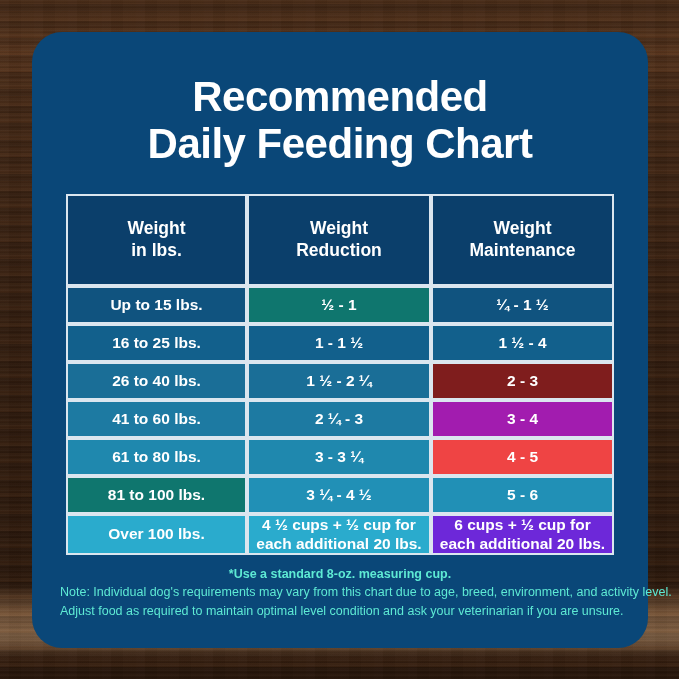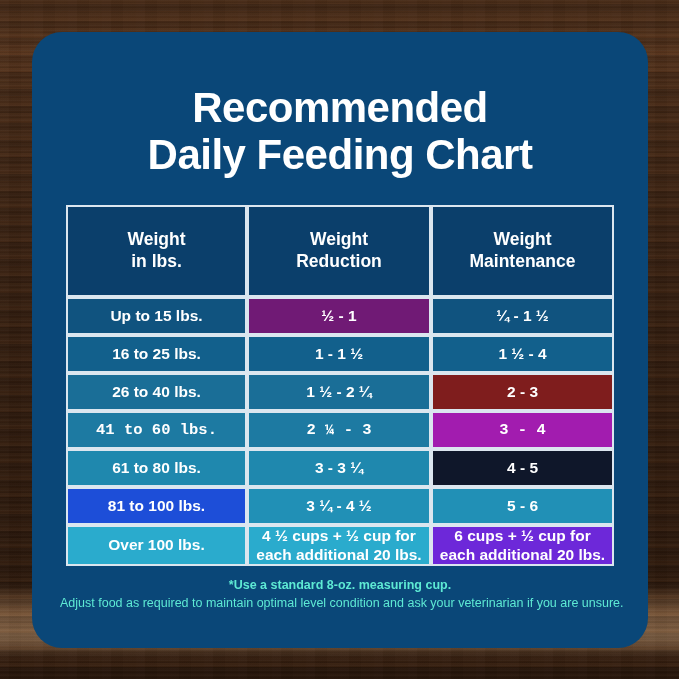--- a/index.html
+++ b/index.html
@@ -64,21 +64,21 @@
 
   
   #card {
     position: absolute;
     left: 32px;
     top: 32px;
     width: 616px;
     height: 616px;
     background: #0a4778;
     border-radius: 30px;
-    padding: 16px 14px;
+    padding: 5px 14px;
     display: flex;
     flex-direction: column;
     align-items: center;
   }
 
   
   #title-block {
     margin-top: 36px;
     text-align: center;
     color: #ffffff;
@@ -124,21 +124,21 @@
   #feeding-table td {
     height: 38px;
     font-size: 15.5px;
     font-weight: 700;
   }
 
   
   tr[data-row="0"] td { background: #10537f; }
   tr[data-row="1"] td { background: #12608c; }
   tr[data-row="2"] td { background: #1a6e97; }
-  tr[data-row="3"] td { background: #1d7aa2; font-family: Liberation Mono, monospace; }
+  tr[data-row="3"] td { background: #1d7aa2; }
   tr[data-row="4"] td { background: #1f88ae; }
   tr[data-row="5"] td { background: #2190b6; }
   tr[data-row="6"] td {
     background: #2aabcd;
     height: 48px;
     font-size: 14.5px;
     line-height: 1.2;
   }
   tr[data-row="6"] td.weight-cell { font-size: 15.5px; }
 
@@ -191,21 +191,21 @@
         </th>
         <th>
           <div>Weight</div>
           <div>Maintenance</div>
         </th>
       </tr>
     </thead>
     <tbody>
       <tr data-row="0">
         <td class="weight-cell" style="background: rgb(16, 83, 127);">Up to 15 lbs.</td>
-        <td style="background: #701a75;">
+        <td style="background: #0f766e;">
           <div>½ - 1</div>
         </td>
         <td style="background: rgb(16, 83, 127);">
           <div>¼ - 1 ½</div>
         </td>
       </tr>
       <tr data-row="1">
         <td class="weight-cell" style="background: rgb(18, 96, 140);">16 to 25 lbs.</td>
         <td style="background: rgb(18, 96, 140);">
           <div>1 - 1 ½</div>
@@ -230,26 +230,26 @@
         </td>
         <td style="background: #a21caf;">
           <div>3 - 4</div>
         </td>
       </tr>
       <tr data-row="4">
         <td class="weight-cell" style="background: rgb(31, 136, 174);">61 to 80 lbs.</td>
         <td style="background: rgb(31, 136, 174);">
           <div>3 - 3 ¼</div>
         </td>
-        <td style="background: #0f172a;">
+        <td style="background: #ef4444;">
           <div>4 - 5</div>
         </td>
       </tr>
       <tr data-row="5">
-        <td class="weight-cell" style="background: #1d4ed8;">81 to 100 lbs.</td>
+        <td class="weight-cell" style="background: #0f766e;">81 to 100 lbs.</td>
         <td style="background: rgb(33, 144, 182);">
           <div>3 ¼ - 4 ½</div>
         </td>
         <td style="background: rgb(33, 144, 182);">
           <div>5 - 6</div>
         </td>
       </tr>
       <tr data-row="6">
         <td class="weight-cell" style="background: rgb(42, 171, 205);">Over 100 lbs.</td>
         <td style="background: rgb(42, 171, 205);">
@@ -259,16 +259,17 @@
         <td style="background: #6d28d9;">
           <div>6 cups  + ½ cup for</div>
           <div>each additional 20 lbs.</div>
         </td>
       </tr>
     </tbody>
   </table>
 
   <div id="footnotes">
     <div id="footnote-star">*Use a standard 8-oz. measuring cup.</div>
+    <div class="footnote-note">Note: Individual dog's requirements may vary from this chart due to age, breed, environment, and activity level.</div>
     <div class="footnote-note">Adjust food as required to maintain optimal level condition and ask your veterinarian if you are unsure.</div>
   </div>
 
 </div>
 
 </body></html>

